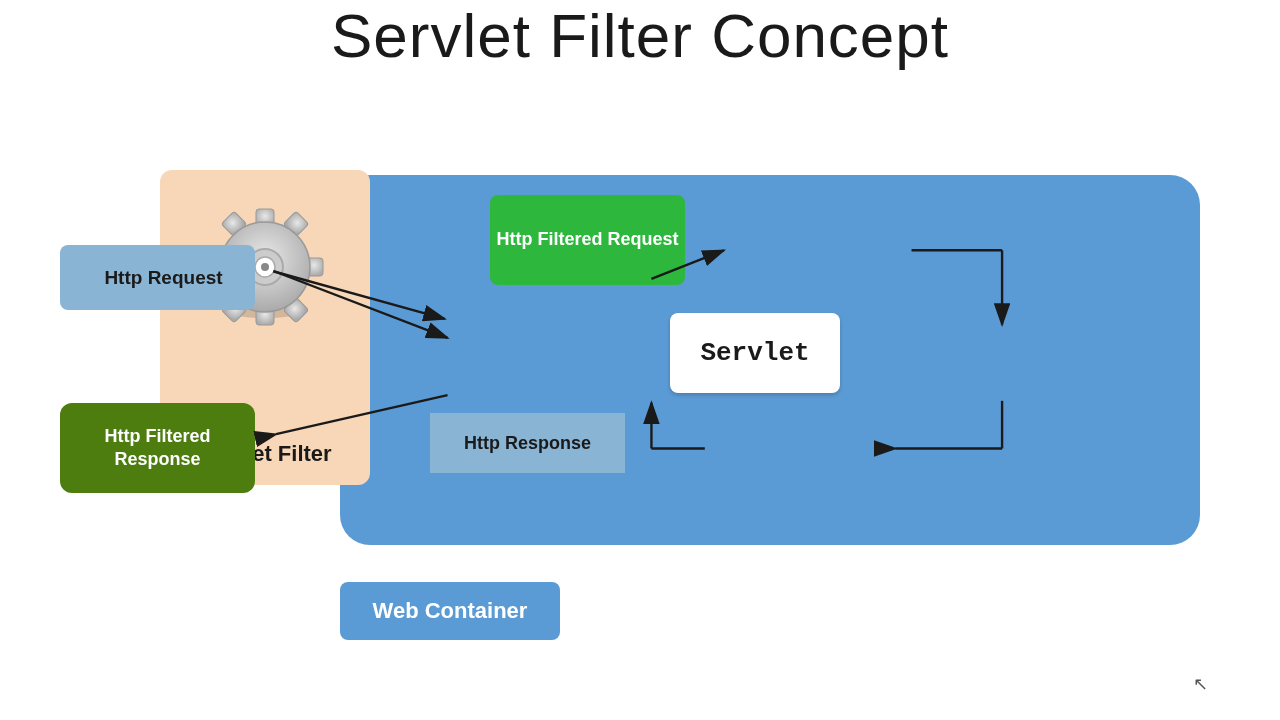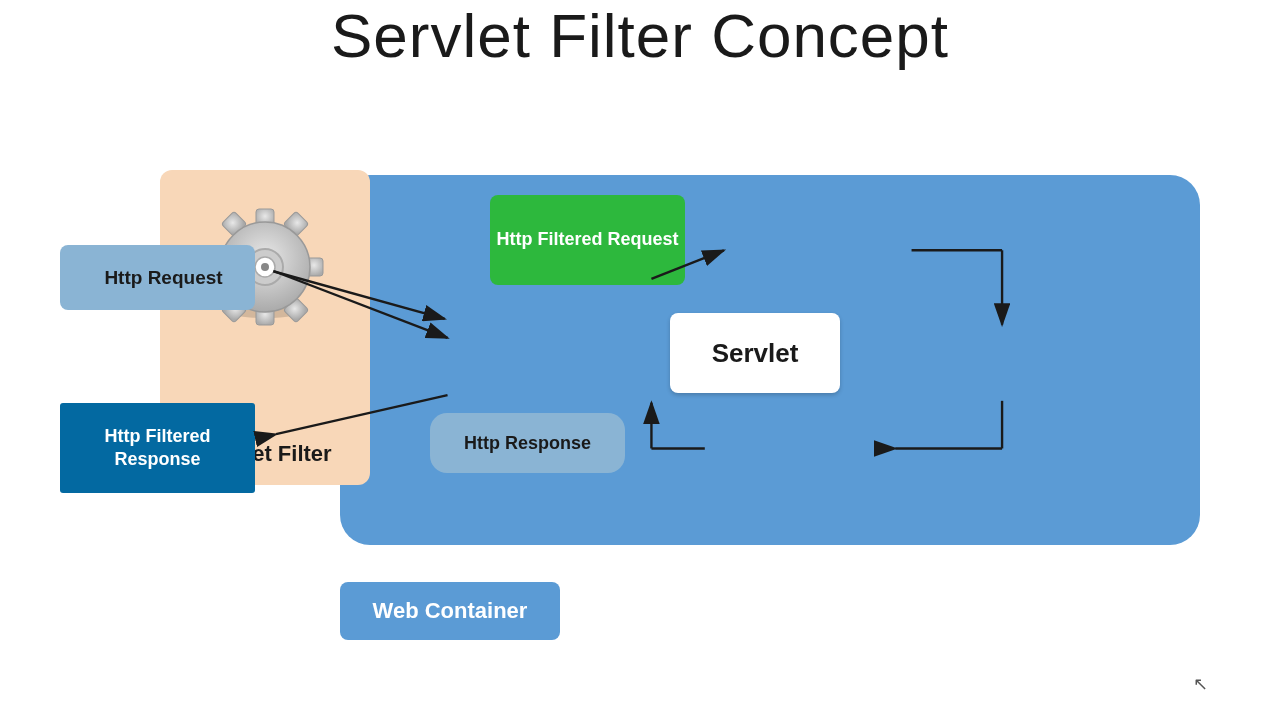--- a/index.html
+++ b/index.html
@@ -106,31 +106,32 @@
       display: flex;
       align-items: center;
       justify-content: center;
       box-shadow: 0 2px 4px rgba(0,0,0,0.2);
     }
 
     .servlet-label {
       font-size: 26px;
       font-weight: 600;
       color: #1a1a1a;
+      font-family: Liberation Mono, monospace;
     }
 
     
     .http-response-box {
       position: absolute;
       top: 258px;
       left: 370px;
       width: 195px;
       height: 60px;
       background: #8ab4d4;
-      border-radius: 17px;
+      border-radius: 0;
       display: flex;
       align-items: center;
       justify-content: center;
     }
 
     .http-response-label {
       font-size: 18px;
       font-weight: 700;
       color: #1a1a1a;
     }
@@ -156,22 +157,22 @@
       color: #1a1a1a;
     }
 
     
     .http-filtered-response-box {
       position: absolute;
       top: 248px;
       left: 0px;
       width: 195px;
       height: 90px;
-      background: #0369a1;
-      border-radius: 3px;
+      background: #4d7c0f;
+      border-radius: 12px;
       display: flex;
       align-items: center;
       justify-content: center;
     }
 
     .http-filtered-response-label {
       font-size: 18px;
       font-weight: 700;
       color: #fff;
       text-align: center;

